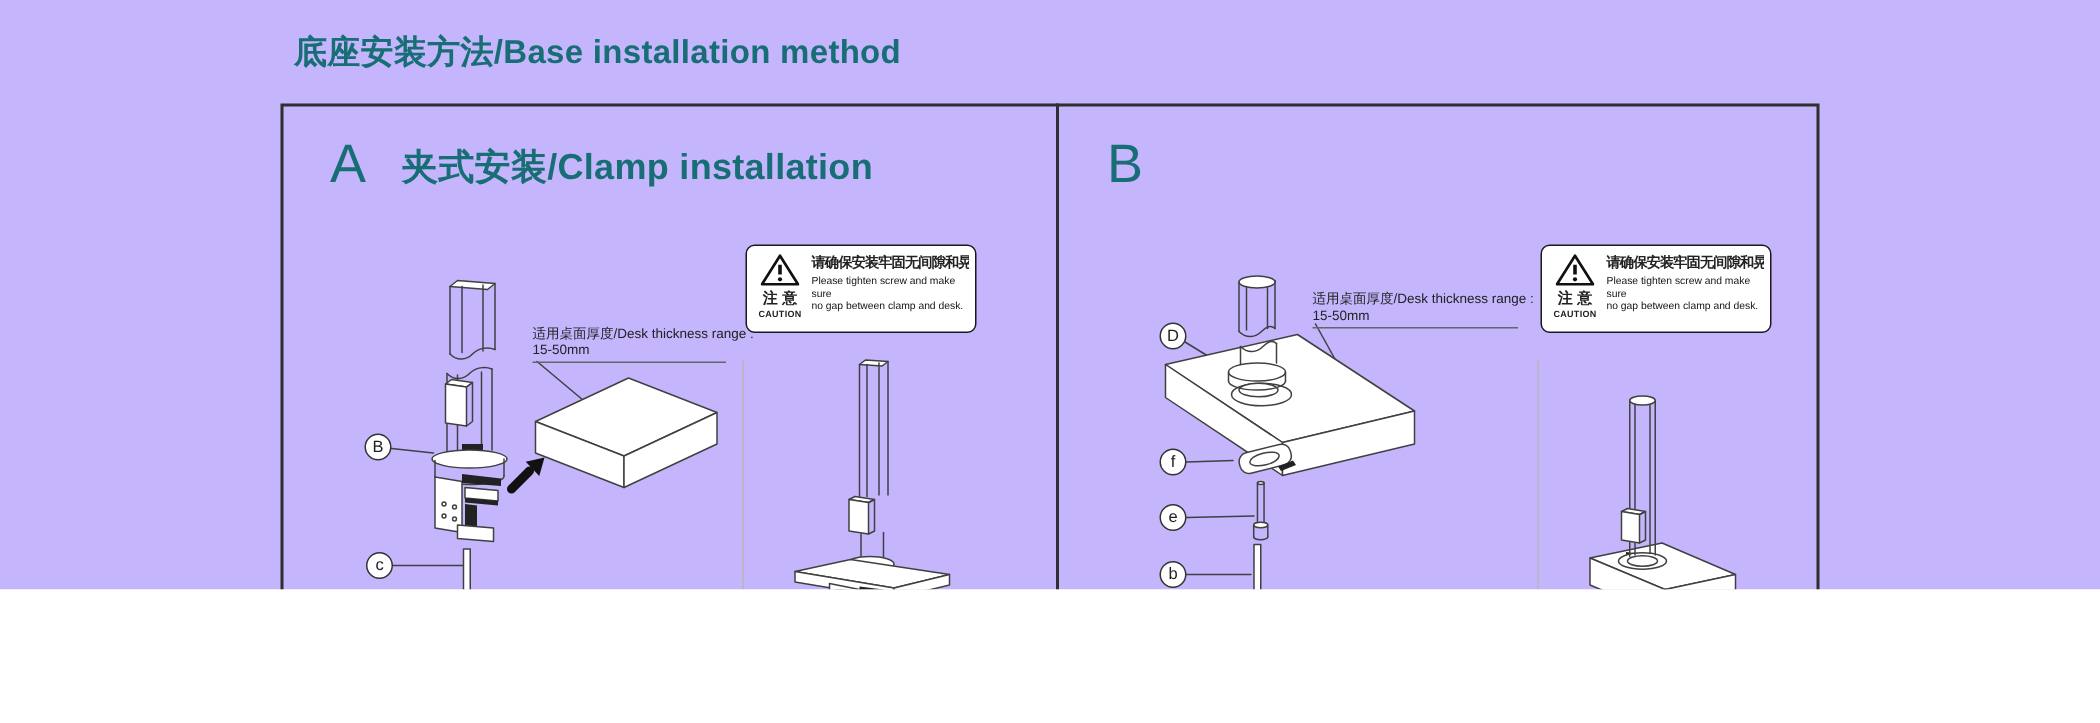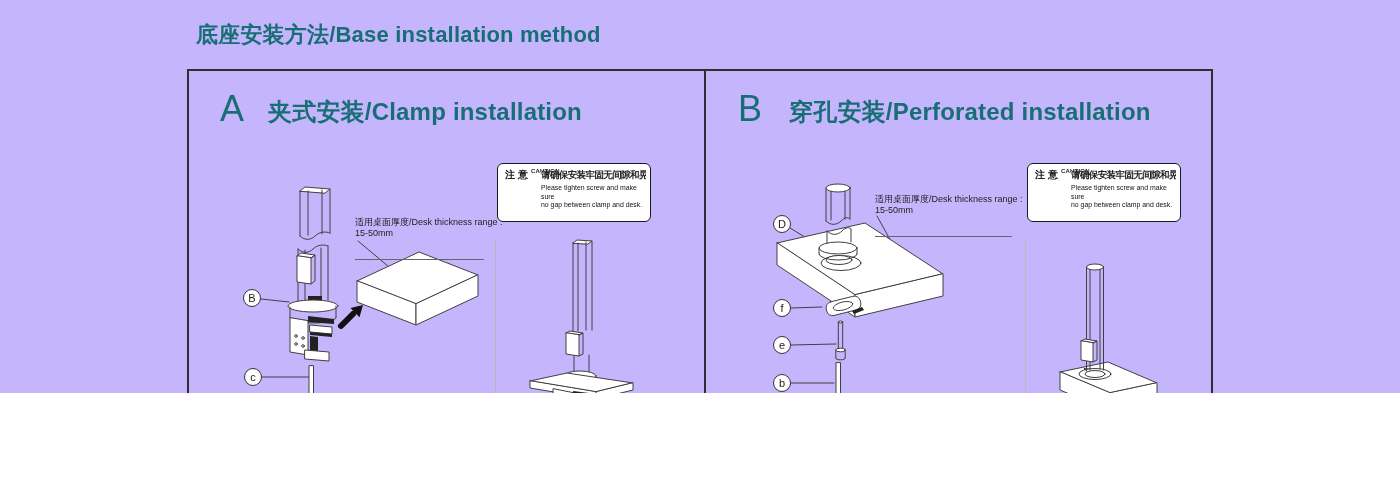--- a/index.html
+++ b/index.html
@@ -13,31 +13,31 @@
   .panel-heading{font-size:24px;font-weight:600;color:#186e75;line-height:26px;letter-spacing:0.2px;}
 
   
   .main-border{left:187px;top:69px;width:1022px;height:372px;border:2px solid #2f2f2f;}
   .panel-divider{left:704px;top:69px;width:2px;height:376px;background:#2f2f2f;}
   .thin-sep{width:1px;background:#b8b8b8;}
 
   
   .caution{width:154px;height:59px;border:1.6px solid #1a1a1a;border-radius:6px;
            display:flex;align-items:stretch;background:#fff;box-sizing:border-box;padding:3px 4px 2px 4px;}
-  .caution-left{width:36px;display:flex;flex-direction:row;justify-content:flex-start;flex-shrink:0;}
+  .caution-left{width:36px;display:flex;flex-direction:column;align-items:center;justify-content:flex-start;flex-shrink:0;}
   .caution-left svg{display:block;margin-top:2px;}
   .zh-attn{font-size:10px;font-weight:bold;letter-spacing:3px;margin-top:1px;white-space:nowrap;margin-left:3px;}
   .caution-word{font-size:6px;font-weight:bold;letter-spacing:0.2px;margin-top:1px;}
   .caution-right{flex:1;padding:2px 0 0 3px;overflow:hidden;}
   .msg-zh{font-size:9.5px;font-weight:bold;letter-spacing:-0.6px;white-space:nowrap;}
   .msg-en{font-size:6.9px;line-height:8.6px;margin-top:2px;color:#111;}
 
   
   .thick-note{font-size:9px;line-height:11px;color:#222;border-bottom:1px solid #666;
-              padding-bottom:20px;white-space:nowrap;}
+              padding-bottom:2px;white-space:nowrap;}
 
   
   .part-label{width:18px;height:18px;border:1.2px solid #333;border-radius:50%;background:#fff;
               display:flex;align-items:center;justify-content:center;font-size:11px;color:#222;
               box-sizing:border-box;font-weight:500;}
 
   svg.art{overflow:visible;}
   svg.art path,svg.art line,svg.art ellipse,svg.art rect,svg.art circle,svg.art polygon{vector-effect:non-scaling-stroke;}
 </style>
 </head>
@@ -47,21 +47,20 @@
 
   <div class="abs page-title">底座安装方法/Base installation method</div>
 
   <div class="abs main-border"></div>
   <div class="abs panel-divider"></div>
 
   <div class="abs panel-letter" style="left:220px;top:91px;">A</div>
   <div class="abs panel-heading" style="left:268px;top:99px;">夹式安装/Clamp installation</div>
 
   <div class="abs panel-letter" style="left:738px;top:91px;">B</div>
-  <div class="abs panel-heading" style="left:789px;top:99px;">穿孔安装/Perforated installation</div>
 
   <div class="abs thin-sep" style="left:495px;top:240px;height:182px;"></div>
   <div class="abs thin-sep" style="left:1025px;top:240px;height:182px;"></div>
 
   <svg class="abs art" style="left:187px;top:69px;" width="518" height="376" viewBox="187 69 518 376">
     <g stroke="#404040" stroke-width="1" fill="none" stroke-linejoin="round" stroke-linecap="round">
 
       <line x1="261" y1="299" x2="289" y2="302"></line>
       <line x1="262" y1="377" x2="311" y2="377"></line>
       <line x1="358" y1="241" x2="395" y2="272"></line>

